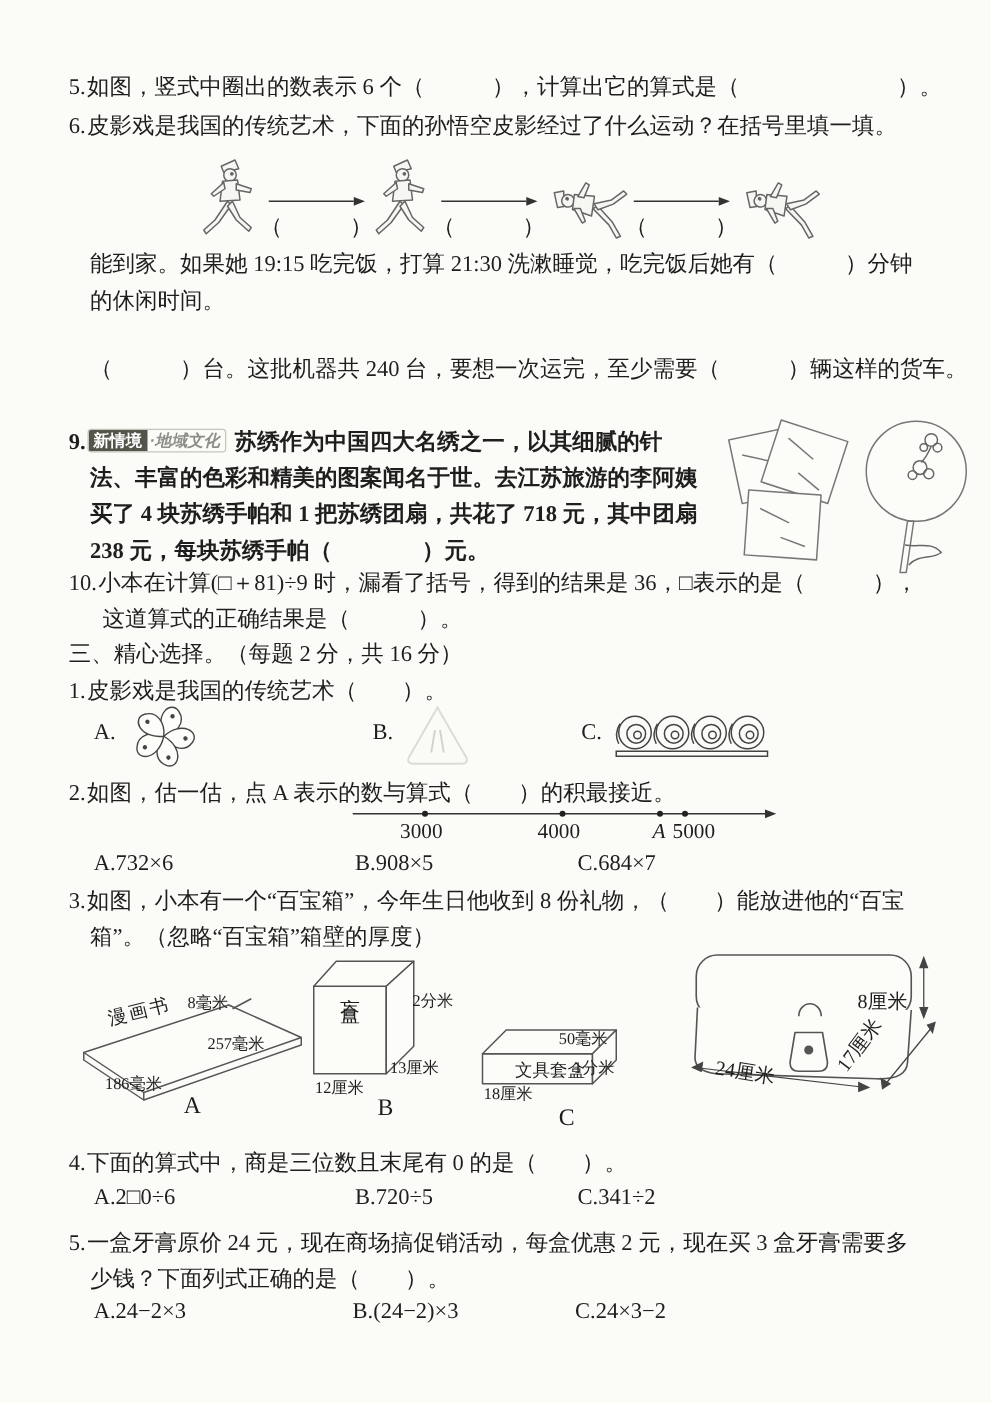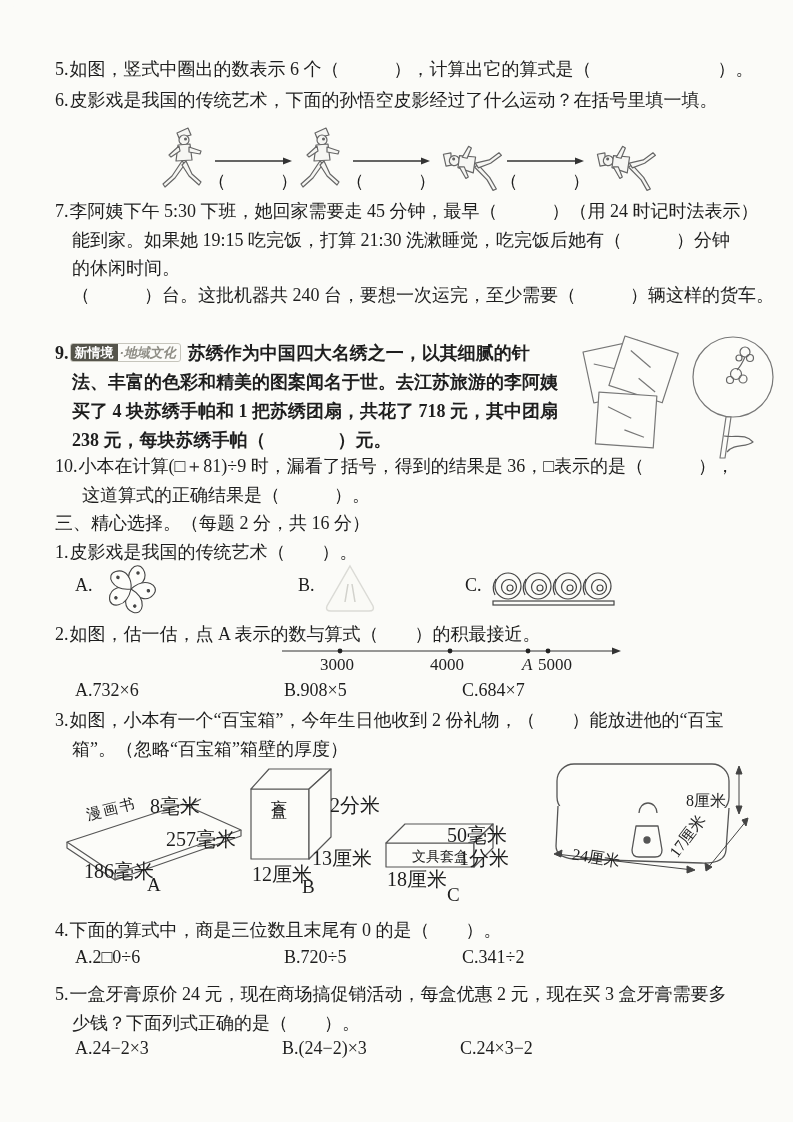--- a/index.html
+++ b/index.html
@@ -10,21 +10,21 @@
   }
   .page{position:relative;width:793px;height:1122px;overflow:hidden;background:#fbfbf8;border-radius:32px;}
   .q{position:absolute;font-size:18px;line-height:28.5px;white-space:nowrap;}
   .qline{white-space:nowrap;}
   .cont{padding-left:17px;}
   .cont-wide{padding-left:27px;}
   .no{padding-right:1px;}
   .bold{font-weight:normal;}
   .abs{position:absolute;}
   .opt{position:absolute;font-size:18px;white-space:nowrap;}
-  .dim{position:absolute;font-size:20px;white-space:nowrap;}
+  .dim{position:absolute;font-size:13px;white-space:nowrap;}
   .letter{position:absolute;font-size:19px;}
   .badge{
     display:inline-flex;align-items:center;border:1px solid #c6c5bc;border-radius:3px;
     font-size:13px;line-height:17px;margin-right:7px;overflow:hidden;vertical-align:2px;
     font-family:"Liberation Sans","DejaVu Sans",sans-serif;
   }
   .badge-dark{background:#55544b;color:#ffffff;padding:0 4px;}
   .badge-light{color:#8f8e86;padding:0 4px 0 2px;font-style:italic;}
   .puppet-row{position:absolute;left:158px;top:126px;display:flex;align-items:flex-start;}
   .gap-col{display:flex;flex-direction:column;align-items:center;padding-top:30px;width:86px;}
@@ -118,21 +118,20 @@
         <path d="M21,20 L11,29 L13,31 L22,25 Z"></path>
         <path d="M31,21 L43,25 L42,28 L31,26 Z"></path>
         <path d="M24,35 L14,50 L5,58 L7,61 L17,52 L27,38 Z"></path>
         <path d="M28,35 L34,48 L43,56 L41,59 L31,50 L24,39 Z"></path>
         <circle cx="27.5" cy="13" r="0.9" fill="#444"></circle>
       </g>
     </svg>
   </div>
 
   <div class="q" style="left:55px;top:197px">
-    <div class="qline"><span class="no">7.</span><span>李阿姨下午 5:30 下班，她回家需要走 45 分钟，最早（　　　）（用 24 时记时法表示）</span></div>
     <div class="qline cont">能到家。如果她 19:15 吃完饭，打算 21:30 洗漱睡觉，吃完饭后她有（　　　）分钟</div>
     <div class="qline cont">的休闲时间。</div>
   </div>
 
   <div class="q" style="left:55px;top:281px">
     <div class="qline cont">（　　　）台。这批机器共 240 台，要想一次运完，至少需要（　　　）辆这样的货车。</div>
   </div>
 
   <div class="q" style="left:55px;top:339px;line-height:29px;font-weight:bold;">
     <div class="qline"><span class="no">9.</span><span class="badge">
@@ -265,21 +264,21 @@
     <span class="nl-lab" style="left:38px">3000</span>
     <span class="nl-lab" style="left:148px">4000</span>
     <span class="nl-lab ital" style="left:240px">A</span>
     <span class="nl-lab" style="left:256px">5000</span>
   </div>
   <div class="opt" style="left:75px;top:680px">A.732×6</div>
   <div class="opt" style="left:284px;top:680px">B.908×5</div>
   <div class="opt" style="left:462px;top:680px">C.684×7</div>
 
   <div class="q" style="left:55px;top:706px">
-    <div class="qline"><span class="no">3.</span><span>如图，小本有一个“百宝箱”，今年生日他收到 2 份礼物，（　　）能放进他的“百宝</span></div>
+    <div class="qline"><span class="no">3.</span><span>如图，小本有一个“百宝箱”，今年生日他收到 8 份礼物，（　　）能放进他的“百宝</span></div>
     <div class="qline cont">箱”。（忽略“百宝箱”箱壁的厚度）</div>
   </div>
 
   <svg class="abs" style="left:55px;top:790px" width="200" height="100" viewBox="0 0 200 100">
     <g stroke="#555" fill="#fcfcf9" stroke-width="1.2" stroke-linejoin="round">
       <path d="M12,52 L128,14 L186,40 L60,84 Z"></path>
       <path d="M12,52 L12,58 L60,90 L60,84" fill="none"></path>
       <path d="M60,90 L186,46 L186,40" fill="none"></path>
       <line x1="131" y1="17" x2="146" y2="9" stroke="#555"></line>
     </g>

